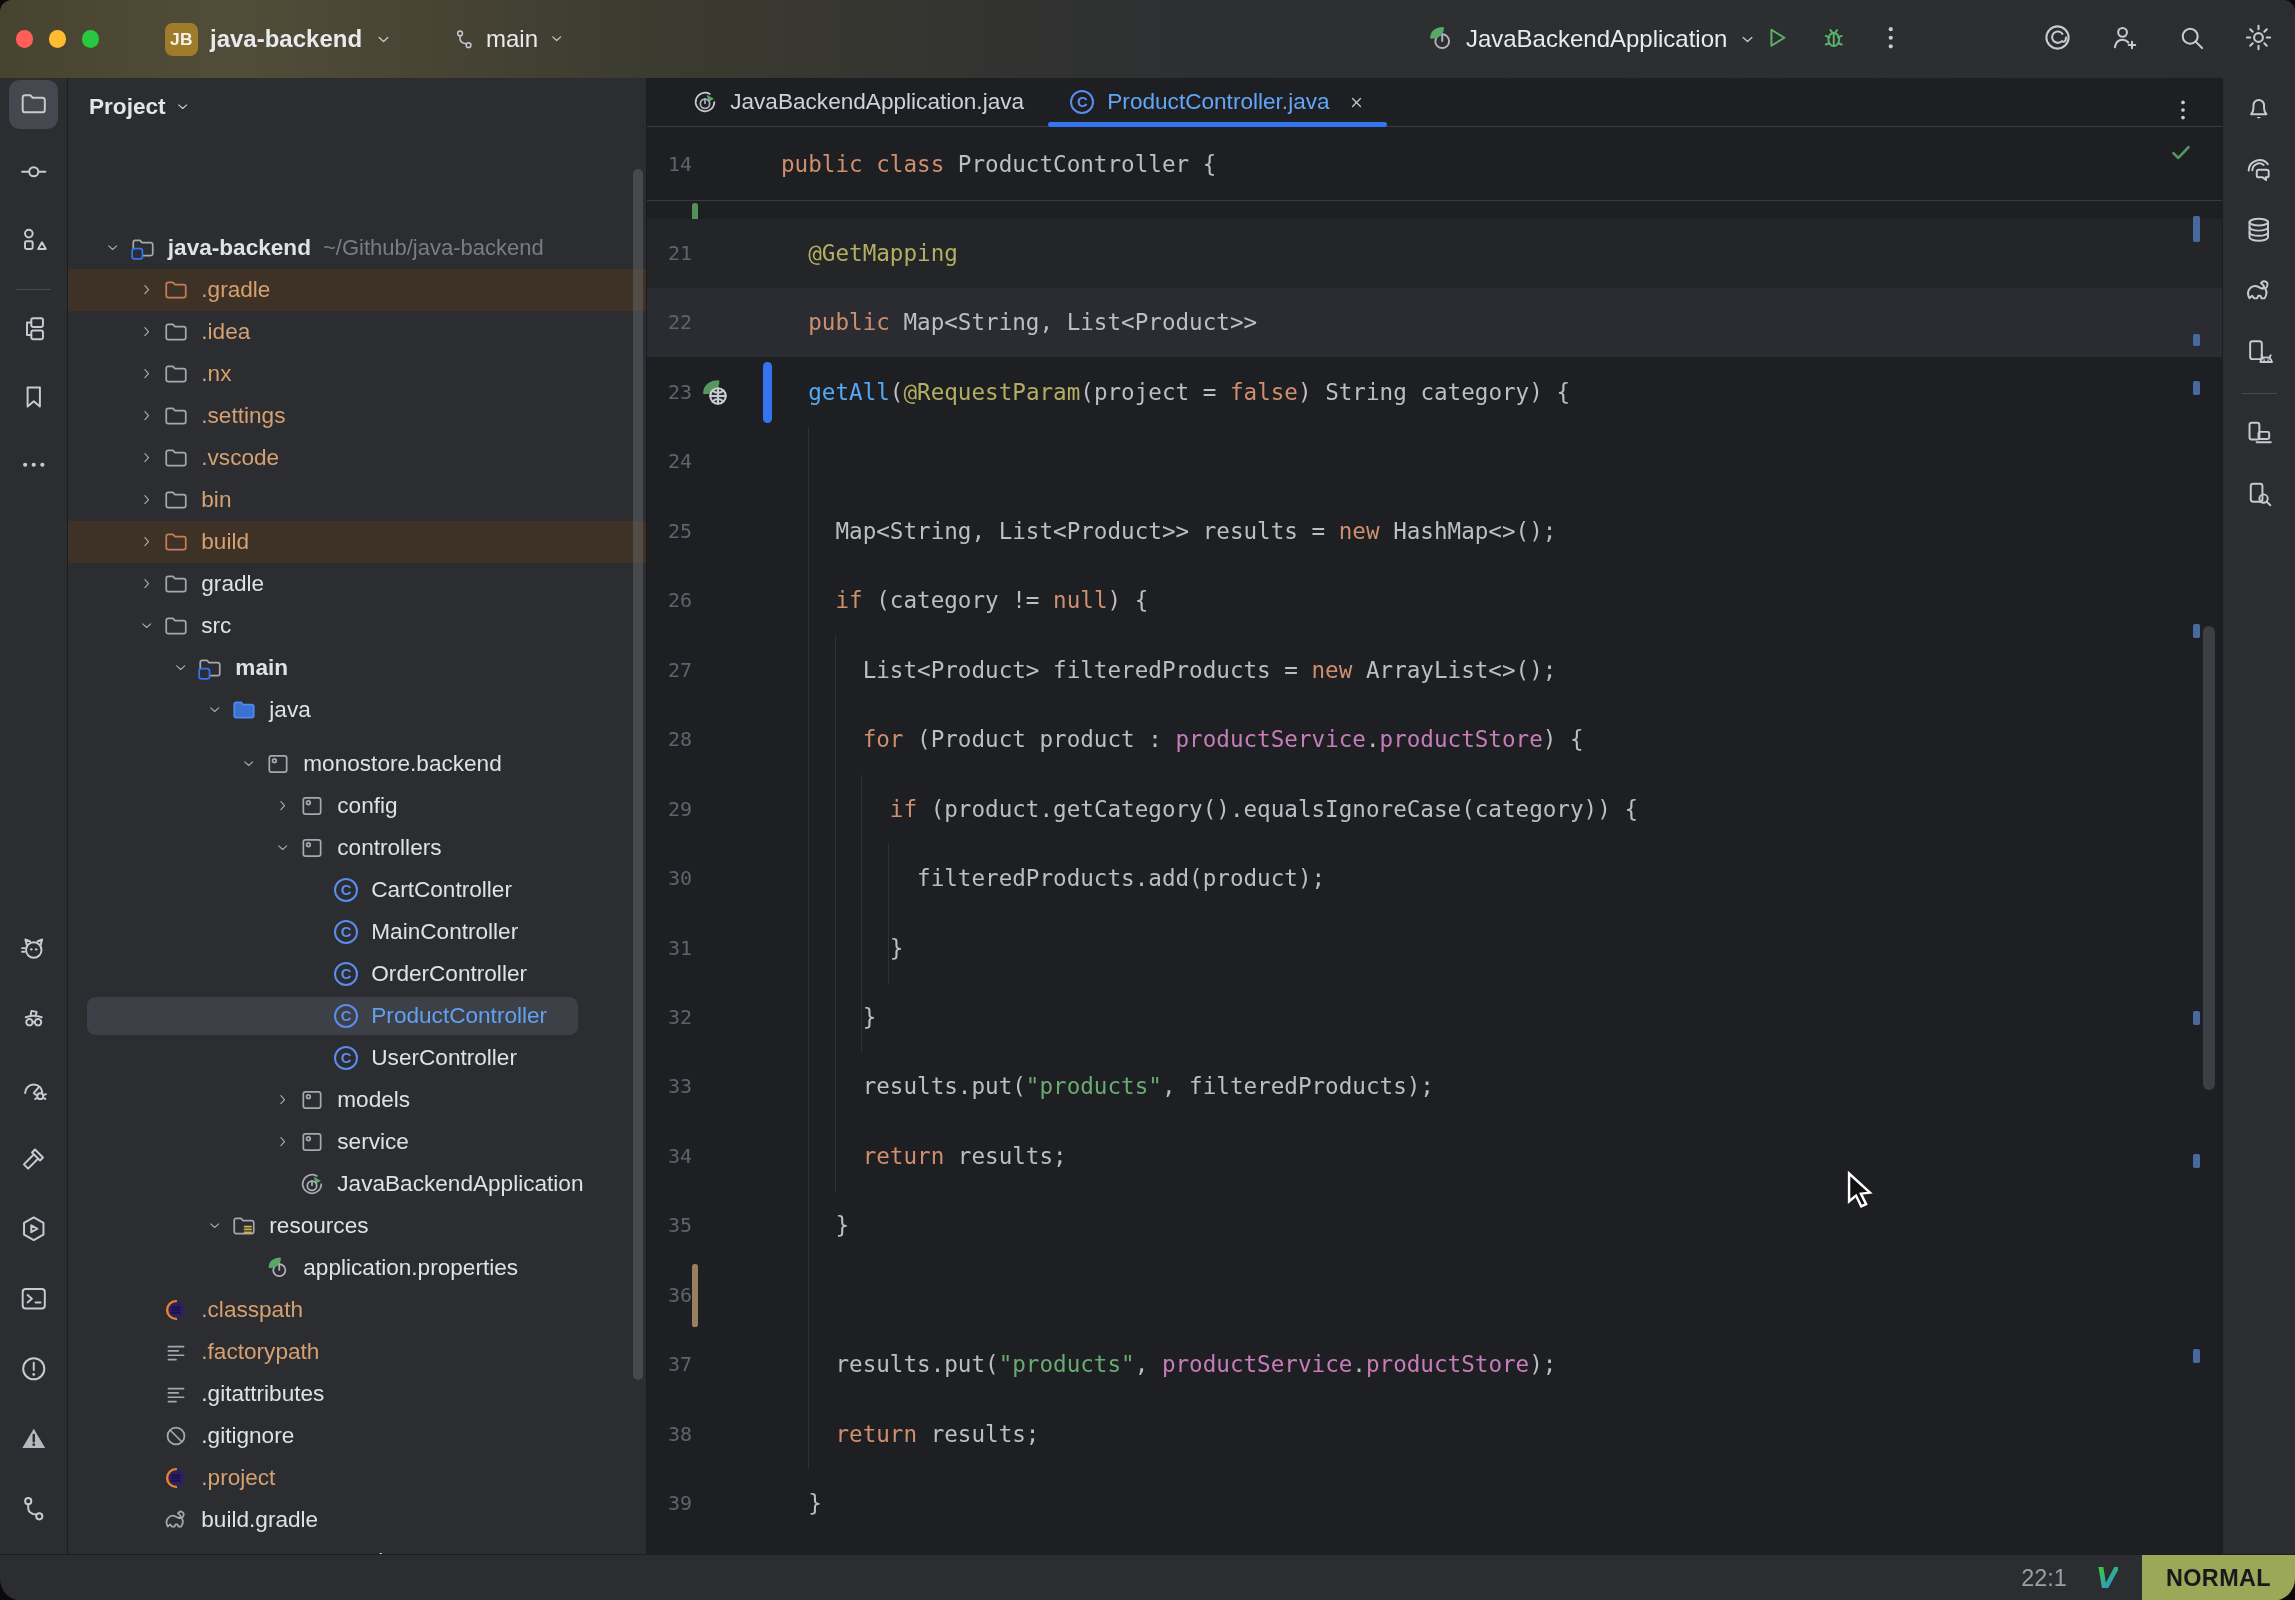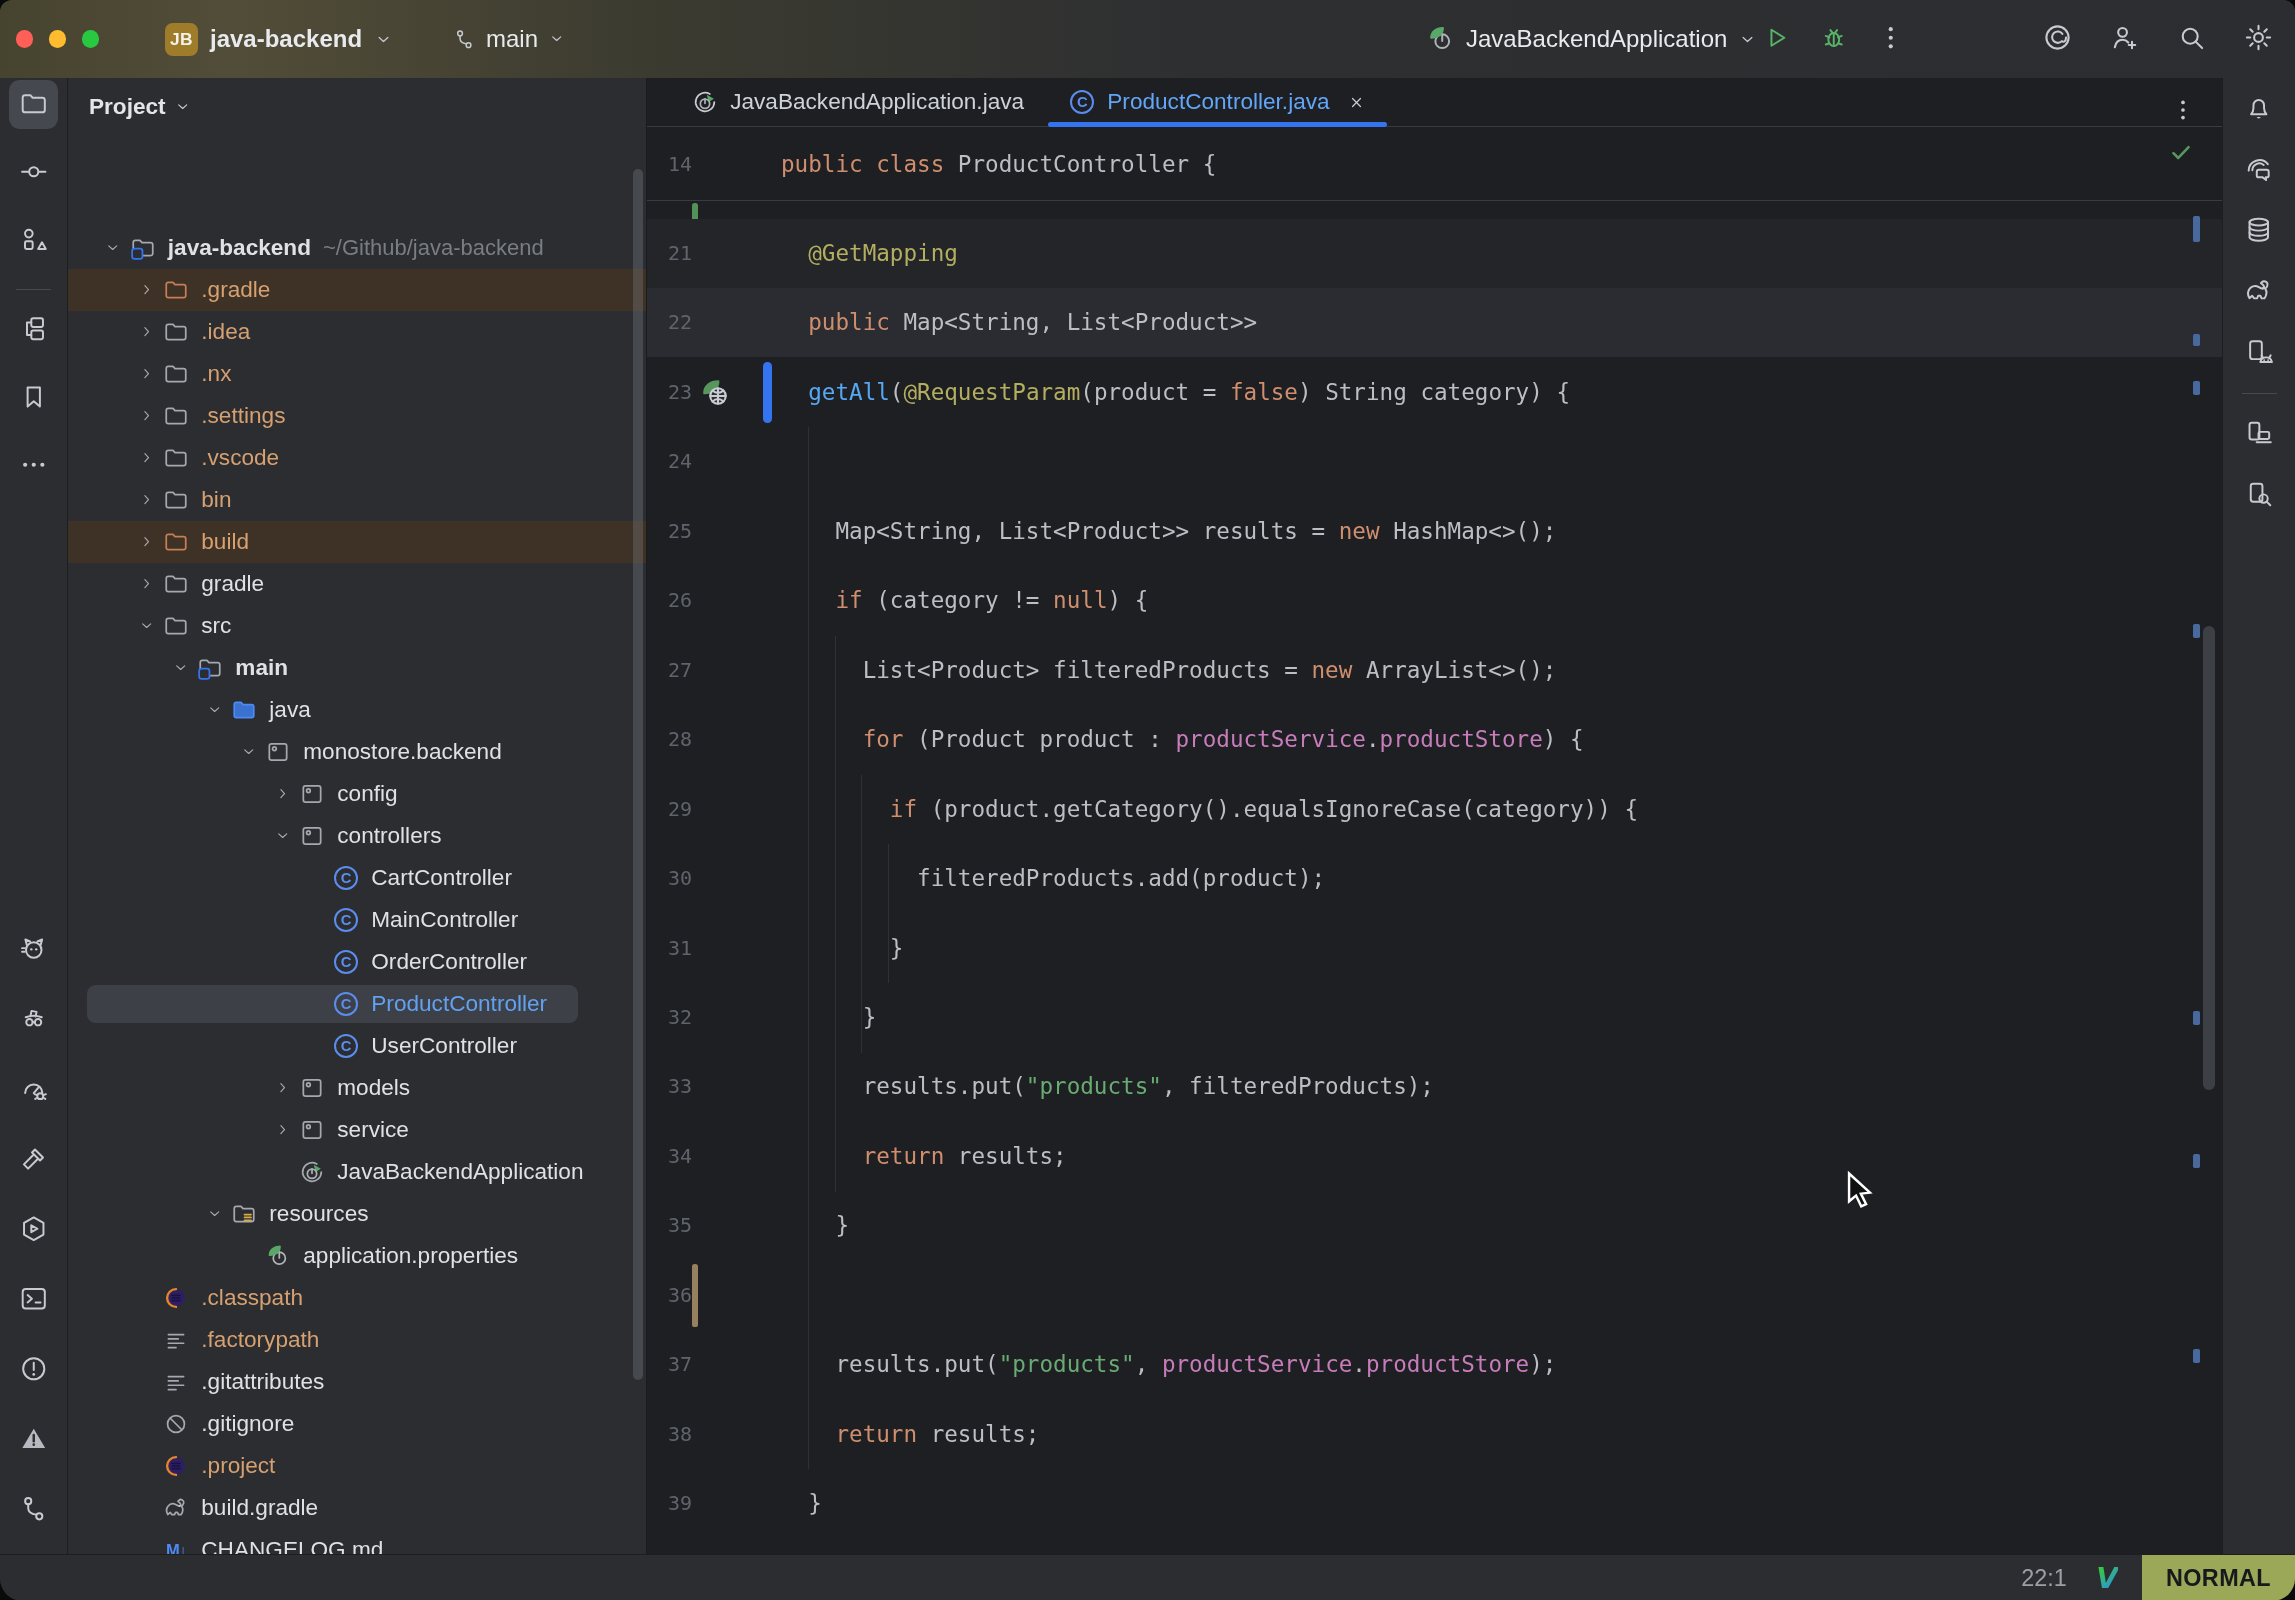--- a/index.html
+++ b/index.html
@@ -513,21 +513,21 @@
                 </svg>
               </span>
             </span>
             <span class="tree-ic">
               <svg viewBox="0 0 24 24">
                 <path d="M3 7a2 2 0 0 1 2-2h4.2l1.9 2.1H19a2 2 0 0 1 2 2V17a2 2 0 0 1-2 2H5a2 2 0 0 1-2-2z" stroke="#4c8bf5" fill="#3b71cf"></path>
               </svg>
             </span>
             <span class="tree-label">java</span>
           </div>
-          <div class="tree-row" style="padding-left: 165px;">
+          <div class="tree-row" style="padding-left: 165px; margin-top: 12px;">
             <span class="chev-slot">
               <span class="icon i20" style="opacity:.8">
                 <svg viewBox="0 0 24 24">
                   <path d="M6.5 9.5l5.5 5 5.5-5"></path>
                 </svg>
               </span>
             </span>
             <span class="tree-ic">
               <svg viewBox="0 0 24 24">
                 <rect x="4" y="4.5" width="16" height="15" rx="2"></rect>
@@ -805,21 +805,21 @@
           <div class="code-row" style="top: 231px;">
             <span class="lnum">23</span>
             <span class="gutter-ic icon">
               <svg viewBox="0 0 24 24">
                 <path d="M4 12.5C4 7 8.4 3.4 15 3.4c0 5.5-4.4 9.1-11 9.1z" fill="#57965c" stroke="#57965c"></path>
                 <circle cx="14.7" cy="14.7" r="6" fill="#2b2d30" stroke="#c9ccd3"></circle>
                 <path d="M14.7 8.7v12M8.7 14.7h12M10.5 10.5c2.4 2.4 6 2.4 8.4 0M10.5 18.9c2.4-2.4 6-2.4 8.4 0" stroke="#c9ccd3"></path>
               </svg>
             </span>
             <span class="caret-bar"></span>
-            <span class="code-text"><span class="tk-plain">  </span><span class="tk-method">getAll</span><span class="tk-plain">(</span><span class="tk-ann">@RequestParam</span><span class="tk-plain">(product = </span><span class="tk-kw">false</span><span class="tk-plain">) String category) {</span></span>
+            <span class="code-text"><span class="tk-plain">  </span><span class="tk-method">getAll</span><span class="tk-plain">(</span><span class="tk-ann">@RequestParam</span><span class="tk-plain">(project = </span><span class="tk-kw">false</span><span class="tk-plain">) String category) {</span></span>
           </div>
           <div class="code-row" style="top: 300px;">
             <span class="lnum">24</span>
             <span class="code-text"><span class="tk-plain"></span></span>
           </div>
           <div class="code-row" style="top: 370px;">
             <span class="lnum">25</span>
             <span class="code-text"><span class="tk-plain">    </span><span class="tk-plain">Map&lt;String, List&lt;Product&gt;&gt; results = </span><span class="tk-kw">new</span><span class="tk-plain"> HashMap&lt;&gt;();</span></span>
           </div>
           <div class="code-row" style="top: 439px;">

